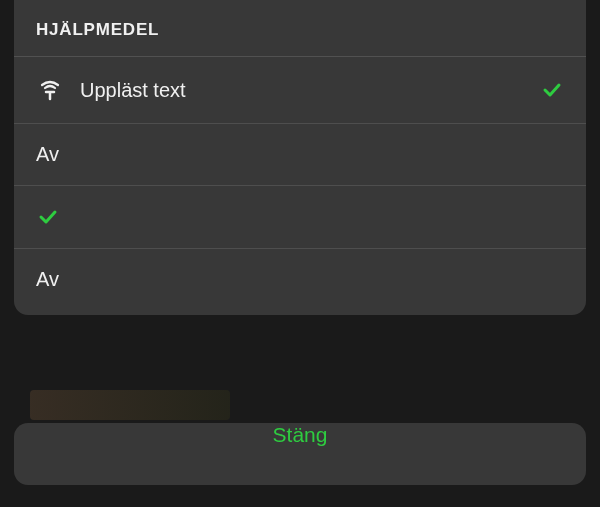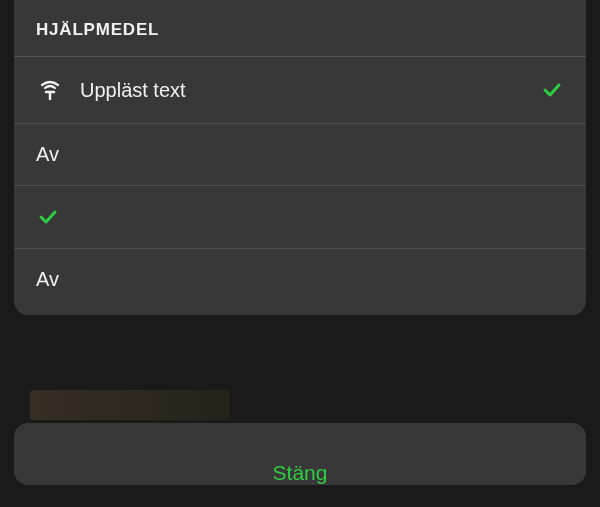--- a/index.html
+++ b/index.html
@@ -83,21 +83,21 @@
     }
     .close-button {
       position: absolute;
       left: 14px;
       right: 14px;
       bottom: 22px;
       height: 62px;
       background: rgba(58, 58, 58, 0.95);
       border-radius: 14px;
       display: flex;
-      align-items: flex-end;
+      align-items: flex-start;
       justify-content: center;
       cursor: pointer;
       color: #2ecc40;
       font-size: 21px;
       font-weight: 500;
     }
   </style>
 </head>
 <body>
 

